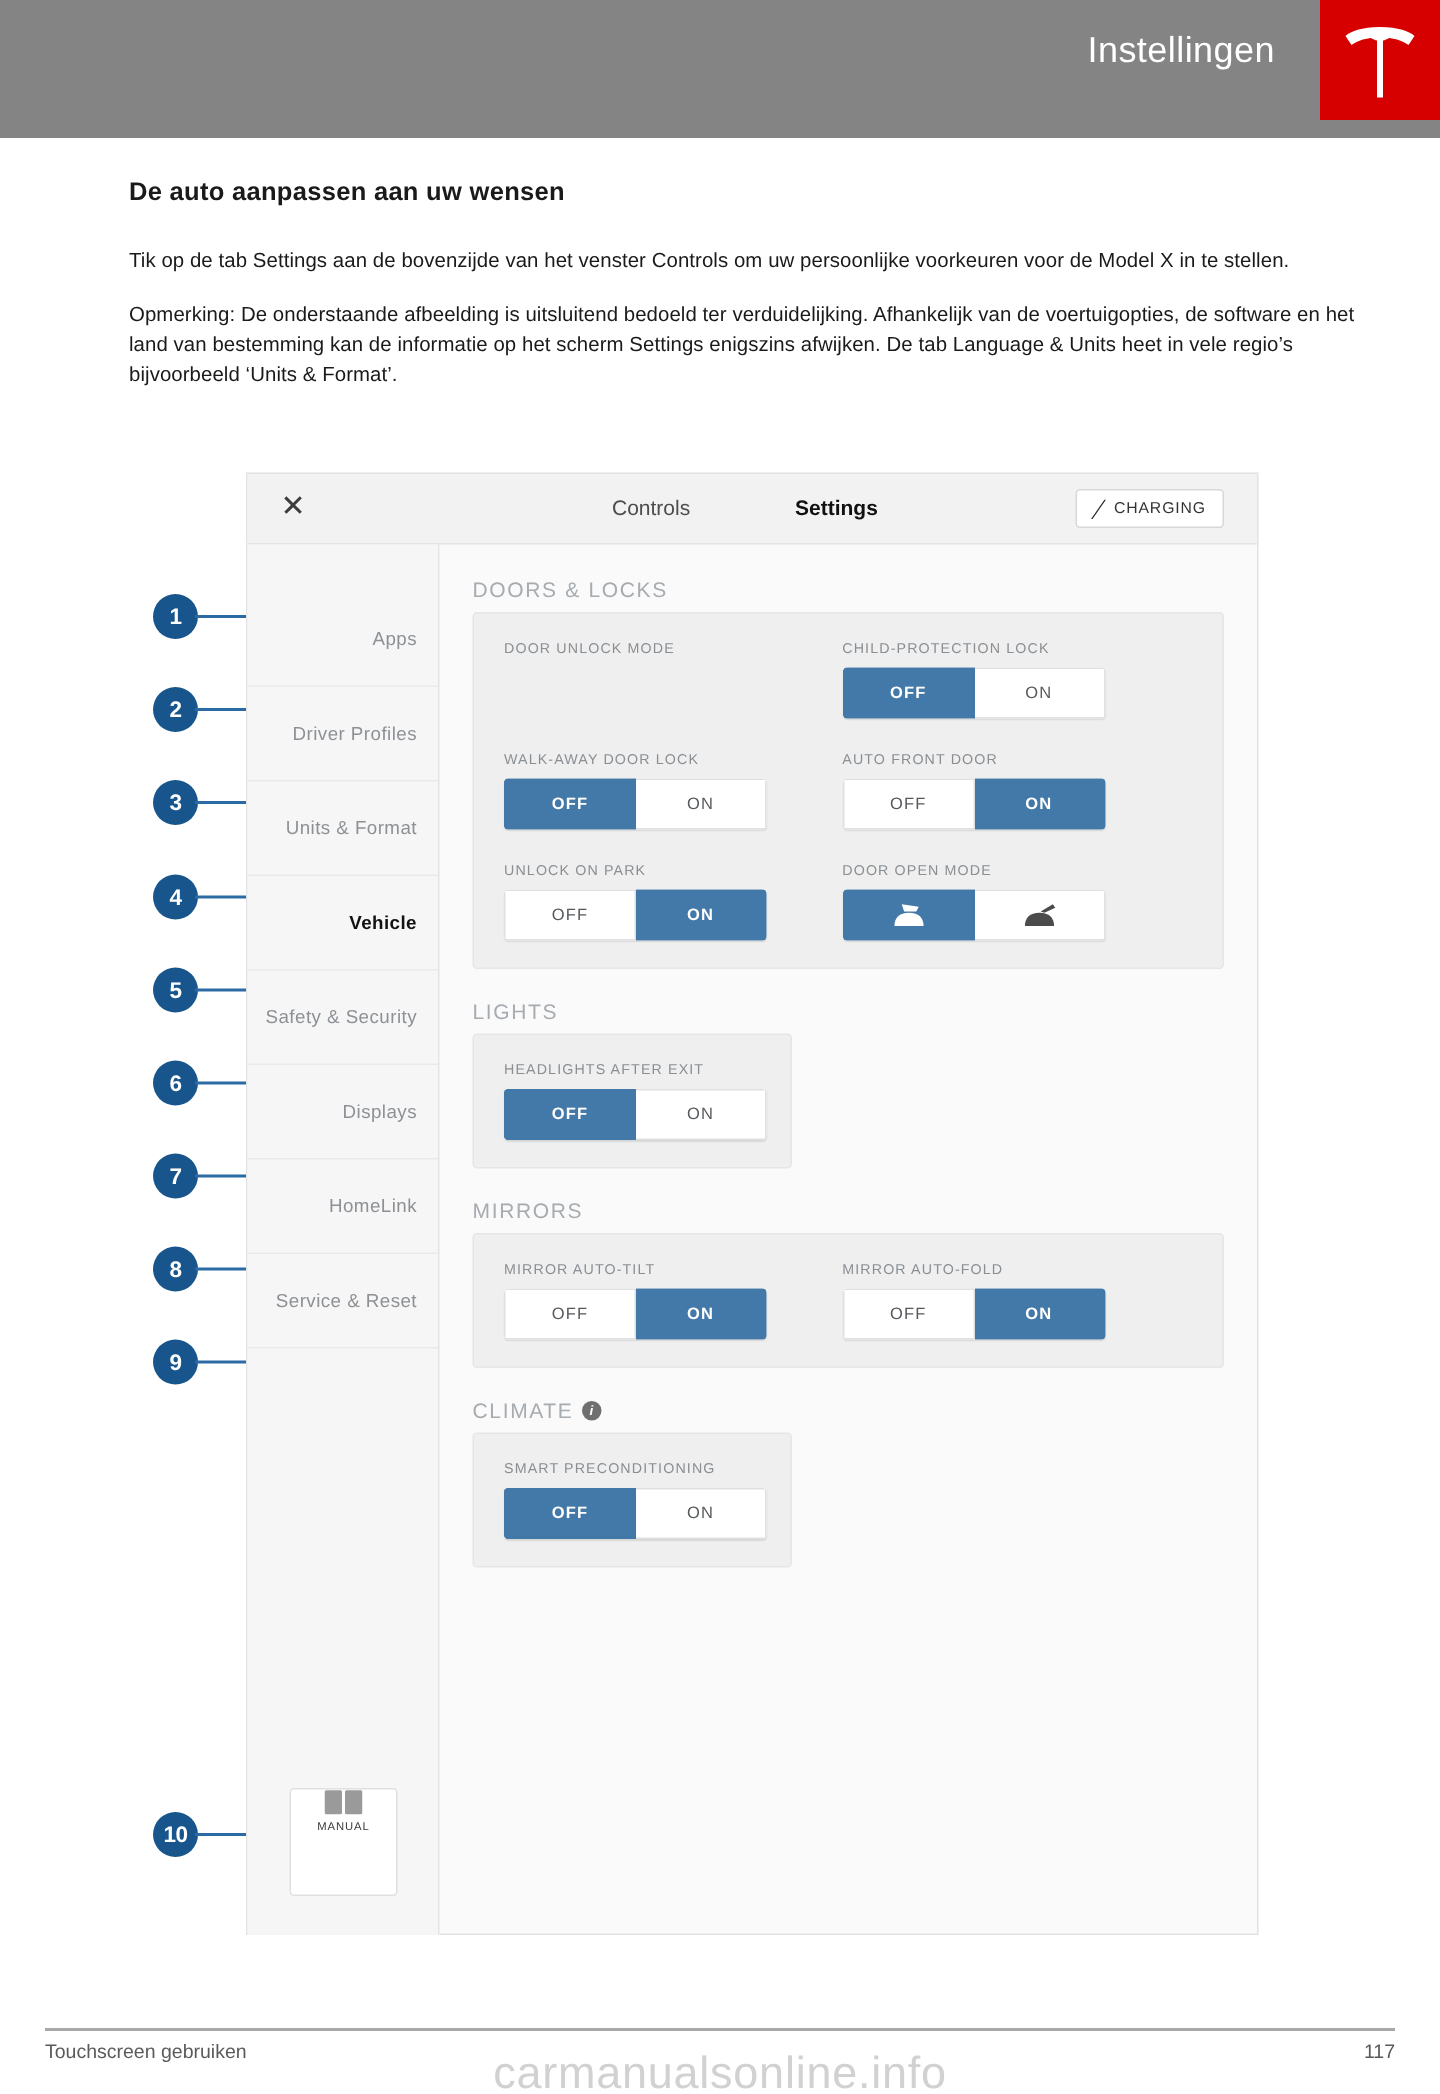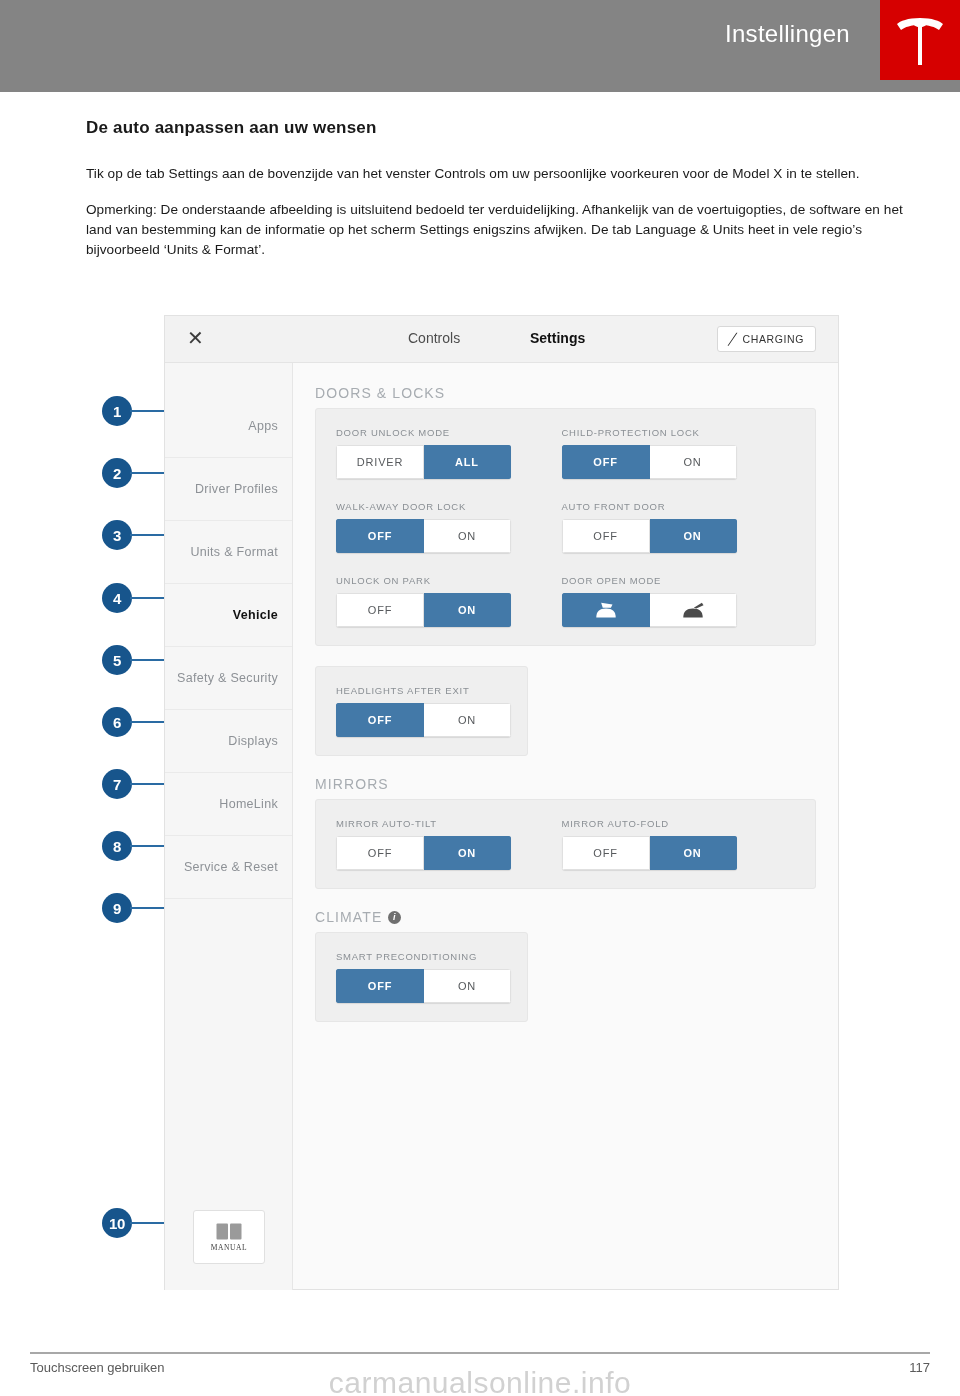--- a/index.html
+++ b/index.html
@@ -75,23 +75,23 @@
     position:relative; padding-top:32px;
   }
   .side-item {
     height:63px; display:flex; align-items:center; justify-content:flex-end;
     padding-right:14px; text-align:right;
     font-size:12.5px; color:#8d9196; line-height:15px; letter-spacing:.3px;
     border-bottom:1px solid #eaeaea;
   }
   .side-item.active { color:#121212; font-weight:bold; }
   .side-manual {
-    position:absolute; left:28px; bottom:26px; width:72px; height:54px;
+    position:absolute; left:28px; bottom:26px; width:72px; height:72px;
     background:#fff; border:1px solid #e0e0e0; border-radius:3px;
-    display:flex; flex-direction:column; align-items:center; justify-content:center; gap:3px;font-family:Liberation Serif, serif;
+    display:flex; flex-direction:column; align-items:center; justify-content:flex-start; gap:3px;
   }
   .side-manual .lbl { font-size:7.5px; color:#3a3a3a; letter-spacing:.6px; }
 
   
   .ui-main { flex:1; padding:22px 22px 0 22px; }
   .sec-title {
     font-size:14px; color:#a7acb1; letter-spacing:1.1px; margin-bottom:7px;
     display:flex; align-items:center; gap:6px;
   }
   .info-dot {
@@ -233,24 +233,20 @@
         </div>
 
         <div class="ui-main" id="settings">
             <div class="sec-title">
               <span>DOORS &amp; LOCKS</span>
             </div>
             <div class="card">
               <div class="grid2">
                 <div class="field">
                   <div class="field-label">DOOR UNLOCK MODE</div>
-                  <div class="seg">
-                    <div class="opt">DRIVER</div>
-                    <div class="opt sel">ALL</div>
-                  </div>
                 </div>
                 <div class="field">
                   <div class="field-label">CHILD-PROTECTION LOCK</div>
                   <div class="seg">
                     <div class="opt sel">OFF</div>
                     <div class="opt">ON</div>
                   </div>
                 </div>
                 <div class="field">
                   <div class="field-label">WALK-AWAY DOOR LOCK</div>
@@ -285,20 +281,23 @@
                     <div class="opt">
                       <svg width="26" height="17" viewBox="0 0 32 21">
                         <path d="M4 19 C4 12 8 8 16 8 C24 8 28 12 28 19 Z" fill="#4b4b4b"></path>
                         <path d="M17 7 L27 1 L29 4 L20 8 Z" fill="#4b4b4b"></path>
                       </svg>
                     </div>
                   </div>
                 </div>
               </div>
             </div>
+            <div class="sec-title">
+              <span>LIGHTS</span>
+            </div>
             <div class="card half">
               <div class="grid2">
                 <div class="field solo">
                   <div class="field-label">HEADLIGHTS AFTER EXIT</div>
                   <div class="seg">
                     <div class="opt sel">OFF</div>
                     <div class="opt">ON</div>
                   </div>
                 </div>
               </div>

